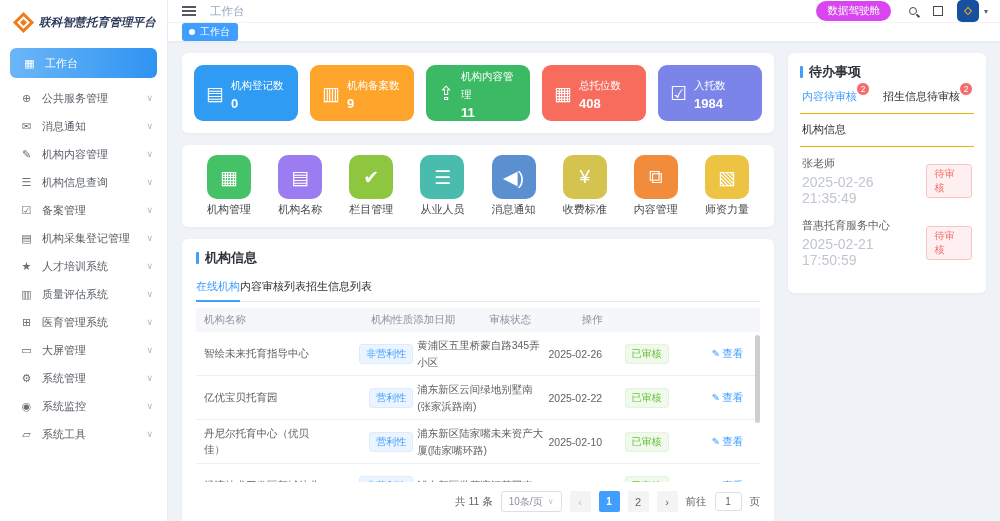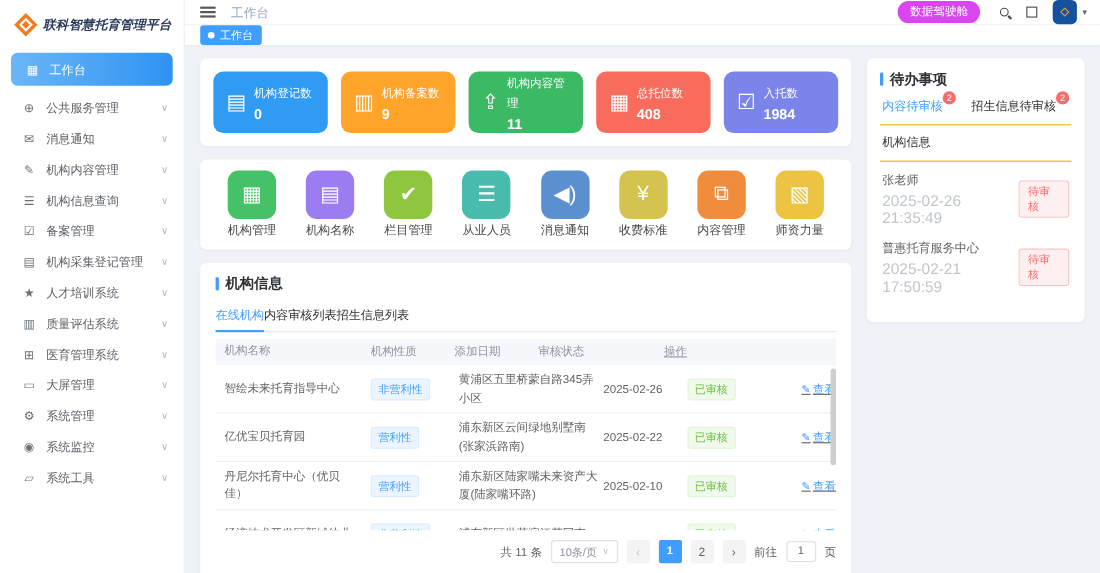--- a/index.html
+++ b/index.html
@@ -65,25 +65,25 @@
   .sec-bar { width:3px; height:12px; background:#409eff; border-radius:1px; }
   .sec-text { font-size:13px; font-weight:700; color:#2e3338; }
   .tabs { display:flex; border-bottom:1px solid #e4e7ed; margin-top:8px; }
   .tab { font-size:11px; color:#303133; padding:4px 0 6px 0; cursor:pointer; }
   .tab.active { color:#409eff; border-bottom:2px solid #409eff; margin-bottom:-1px; }
   .tbl { margin-top:6px; }
   .tbl-head { display:flex; align-items:center; background:#f5f7fa; height:24px; font-size:10.5px; color:#909399; }
   .tbl-body { height:150px; overflow:hidden; position:relative; }
   .trow { display:flex; align-items:center; border-bottom:1px solid #ebeef5; font-size:10.5px; color:#606266; min-height:44px; padding:4px 0; }
   .c1 { width:25%; padding:0 8px; line-height:1.5; }
-  .c2 { width:13.5%; text-align:left; }
+  .c2 { width:13.5%; text-align:right; }
   .c3 { width:24%; padding:0 4px; line-height:1.55; }
   .c4 { width:13.5%; }
   .c5 { width:12.5%; }
-  .c6 { width:11.5%; text-align:right;text-decoration:underline; }
+  .c6 { width:11.5%; text-align:center; }
   .tag-blue { display:inline-block; background:#ecf5ff; border:1px solid #d9ecff; color:#409eff; font-size:10px; padding:2px 6px; border-radius:3px; }
   .tag-green { display:inline-block; background:#f0f9eb; border:1px solid #e1f3d8; color:#67c23a; font-size:10px; padding:2px 6px; border-radius:3px; }
   .tag-red { display:inline-block; background:#fef0f0; border:1px solid #fbc4c4; color:#f56c6c; font-size:10px; padding:2px 8px; border-radius:3px; }
   .link { color:#409eff; cursor:pointer; white-space:nowrap; }
   .link .pen::before { content:"✎"; font-size:10px; margin-right:2px; }
   .scroll-thumb { position:absolute; right:0; top:3px; width:5px; height:88px; background:#cdced2; border-radius:3px; }
 
   .pager { display:flex; justify-content:flex-end; align-items:center; gap:8px; margin-top:9px; font-size:10.5px; color:#606266; }
   .psel { border:1px solid #dcdfe6; border-radius:3px; height:21px; display:flex; align-items:center; gap:5px; padding:0 7px; color:#8a8f99; font-size:10px; cursor:pointer; }
   .psel .sel-caret { font-size:8px; color:#c0c4cc; }

